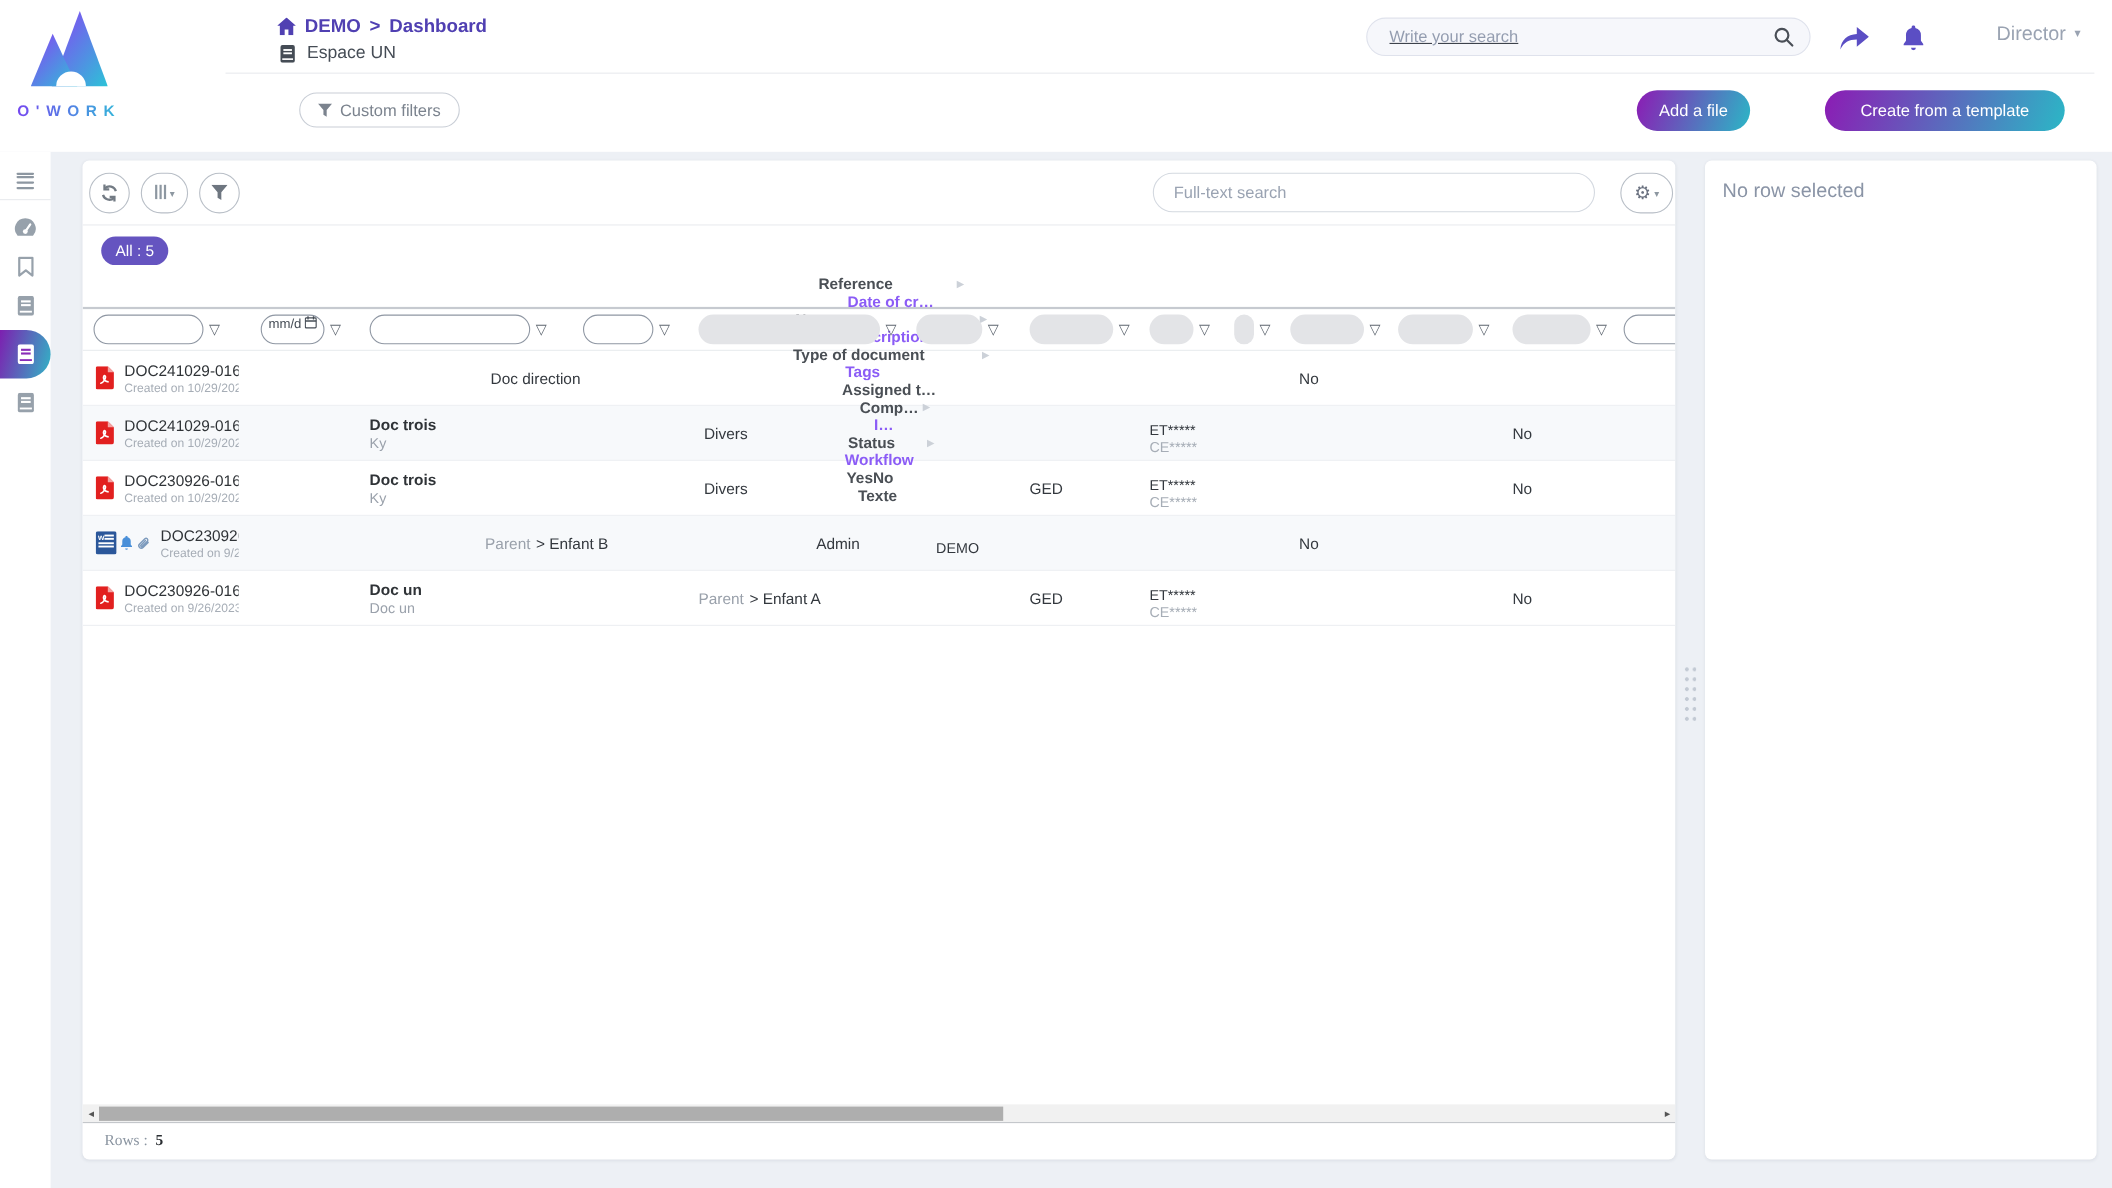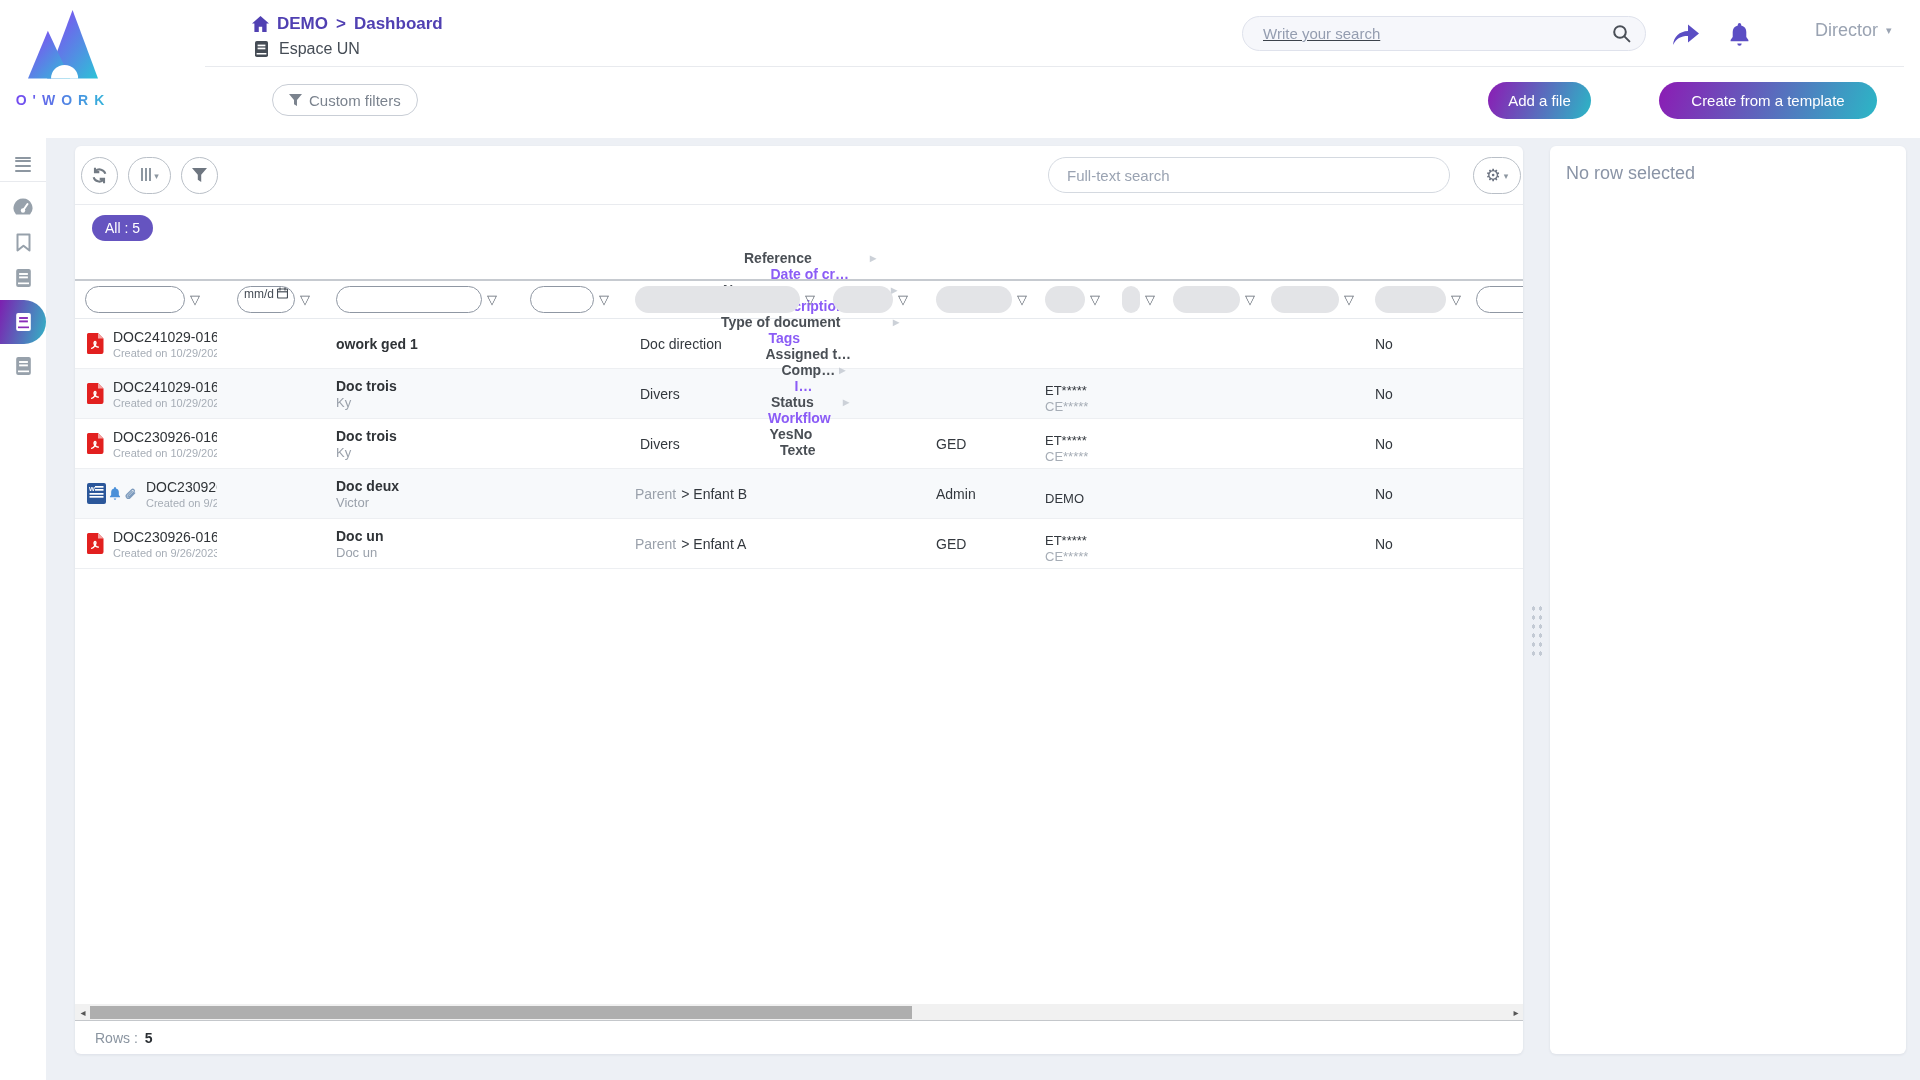--- a/index.html
+++ b/index.html
@@ -113,21 +113,21 @@
   .comp-sub { font-size:13px; color:#a6adb6; margin-top:1px; }
   .pfx { color:#9aa1ab; margin-right:5px; }
   .typecell { display:block; }
 
   
   .hscroll { flex:none; height:17px; background:#f1f1f1; position:relative; border-bottom:1px solid #c4c7cb; }
   .hs-thumb { position:absolute; left:15px; top:2px; width:822px; height:13px; background:#aeaeae; cursor:pointer; }
   .hs-arrow { position:absolute; top:0; width:14px; height:16px; font-size:10px; color:#555;
     display:flex; align-items:center; justify-content:center; cursor:pointer; }
   .hs-left { left:1px; } .hs-right { left:1434px; }
-  .card-footer { flex:none; height:33px; display:flex; align-items:center; padding-left:20px; gap:7px; }
+  .card-footer { flex:none; height:33px; display:flex; align-items:center; padding-left:20px; gap:7px;font-family:Liberation Serif, serif; }
   .rows-label { color:#8a94a0; font-size:14px; }
   .rows-count { color:#2b2f33; font-size:14px; font-weight:700; }
 </style>
 </head>
 <body>
 
 <div class="app-header">
   <div class="logo">
     <svg class="logo-mark" width="70" height="78" viewBox="0 0 88 98">
       <defs>
@@ -400,23 +400,20 @@
             <path d="M11 0 l5.5 5.5 H11 Z" fill="#f4a3a2"></path>
             <path d="M4.2 15.2 c2.2 1 6.2-5.8 4.2-6.6 -1.8-.7-2.6 5 3.4 5.6" stroke="#fff" fill="none" stroke-width="1.5"></path>
               </svg>
             </span>
           <div class="refwrap">
             <div class="ref">DOC241029-01635-0</div>
             <div class="created">Created on 10/29/2024 10:41:11 PM</div>
           </div>
         </div>
         <div class="td c2"></div>
-        <div class="td c3">
-            <span class="nm">owork ged 1</span>
-          </div>
         <div class="td c4"></div>
         <div class="td c5">
             <span class="typecell"><span class="pfx"></span><span>Doc direction</span></span>
           </div>
         <div class="td c6"></div>
         <div class="td c7">
             <span></span>
           </div>
         <div class="td c8">
             <span class="comp-main"></span>
@@ -528,24 +525,20 @@
             <svg width="13" height="14" viewBox="0 0 14 15">
               <path d="M11.5 6.5 L6.5 11.5 a2.4 2.4 0 0 1-3.4-3.4 L8.3 2.9 a1.7 1.7 0 0 1 2.4 2.4 L5.6 10.4 a.85.85 0 0 1-1.2-1.2 L8.9 4.7" fill="none" stroke="#7d9bbd" stroke-width="1.4" stroke-linecap="round"></path>
               </svg>
           </span>
           <div class="refwrap">
             <div class="ref">DOC230926-01609-0</div>
             <div class="created">Created on 9/26/2023 3:09:45 AM</div>
           </div>
         </div>
         <div class="td c2"></div>
-        <div class="td c3">
-            <span class="nm">Doc deux</span>
-          <span class="sub">Victor</span>
-          </div>
         <div class="td c4"></div>
         <div class="td c5">
             <span class="typecell"><span class="pfx">Parent</span><span>&gt; Enfant B</span></span>
           </div>
         <div class="td c6"></div>
         <div class="td c7">
             <span>Admin</span>
           </div>
         <div class="td c8">
             <span class="comp-main">DEMO</span>

